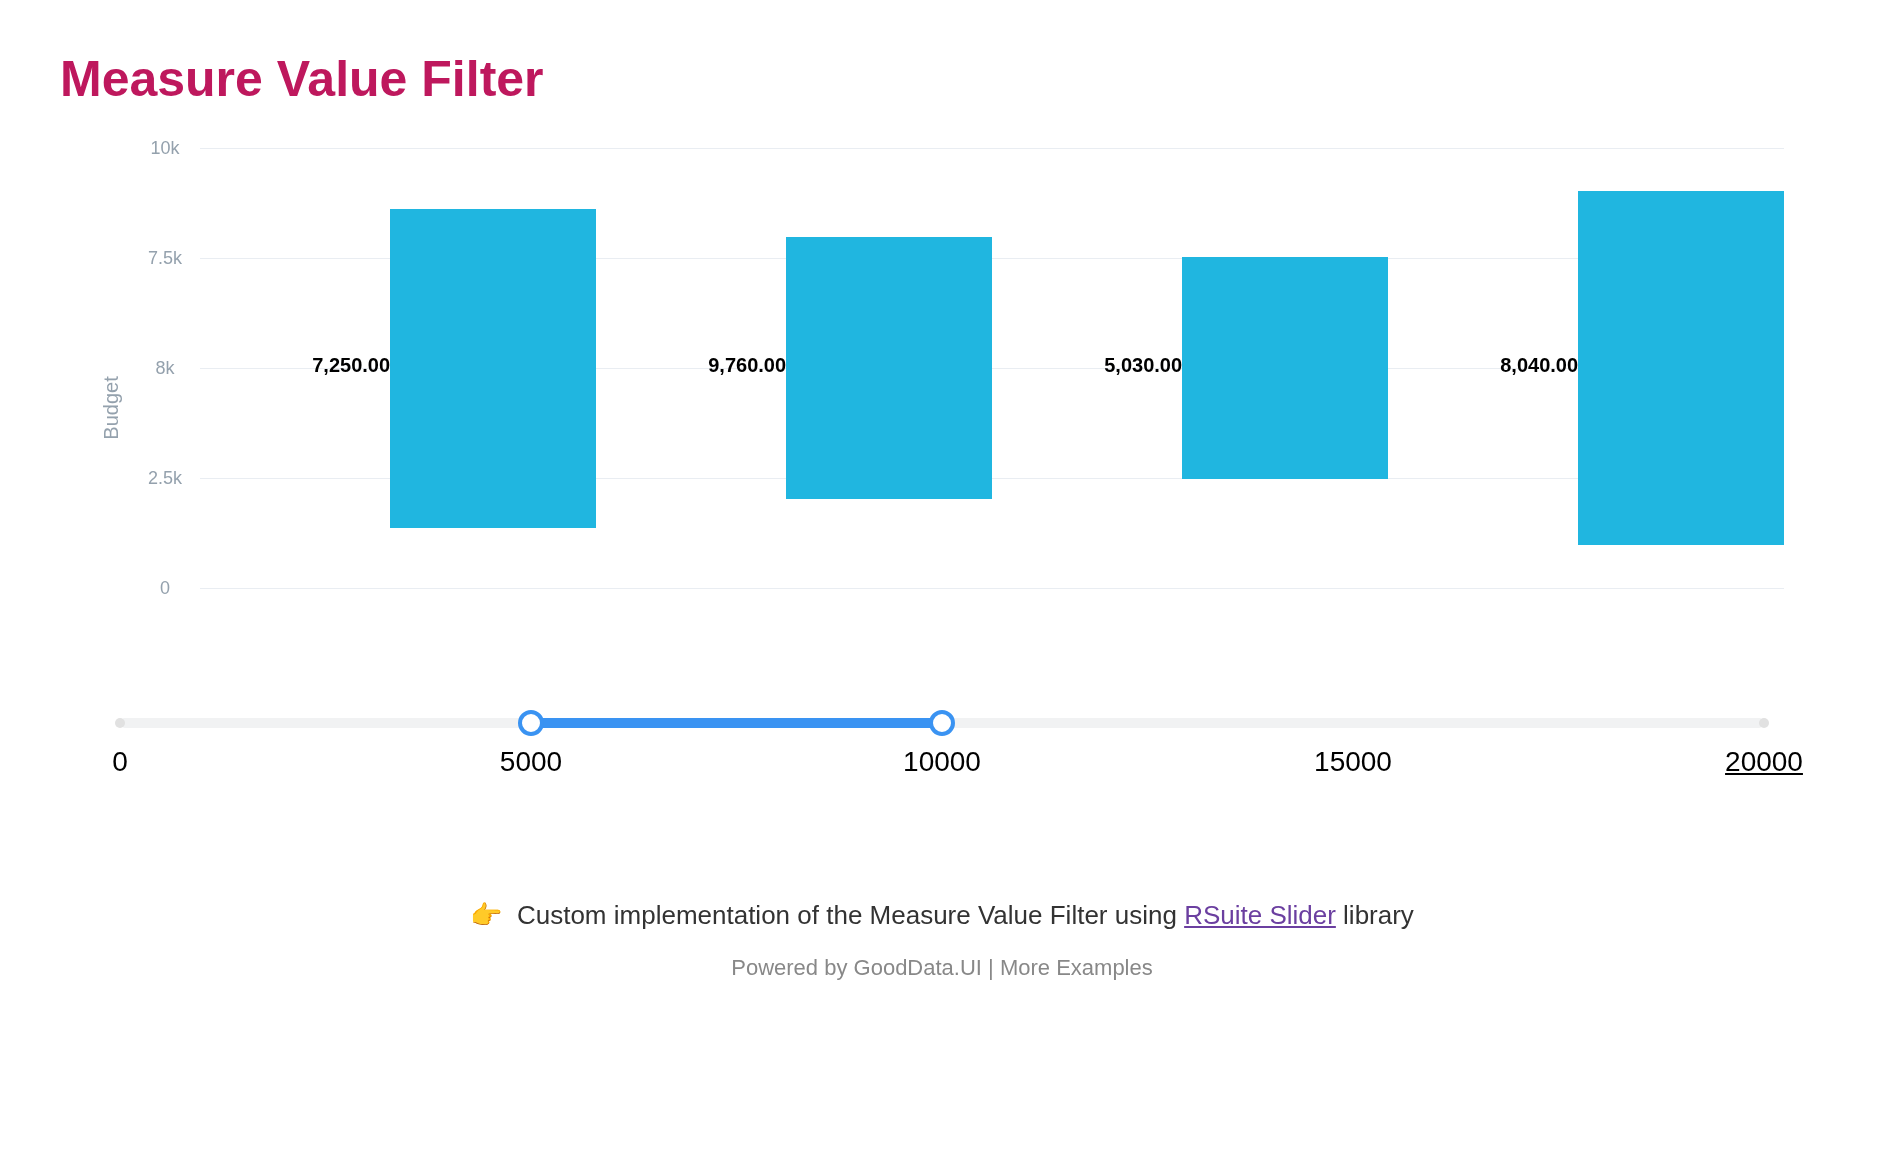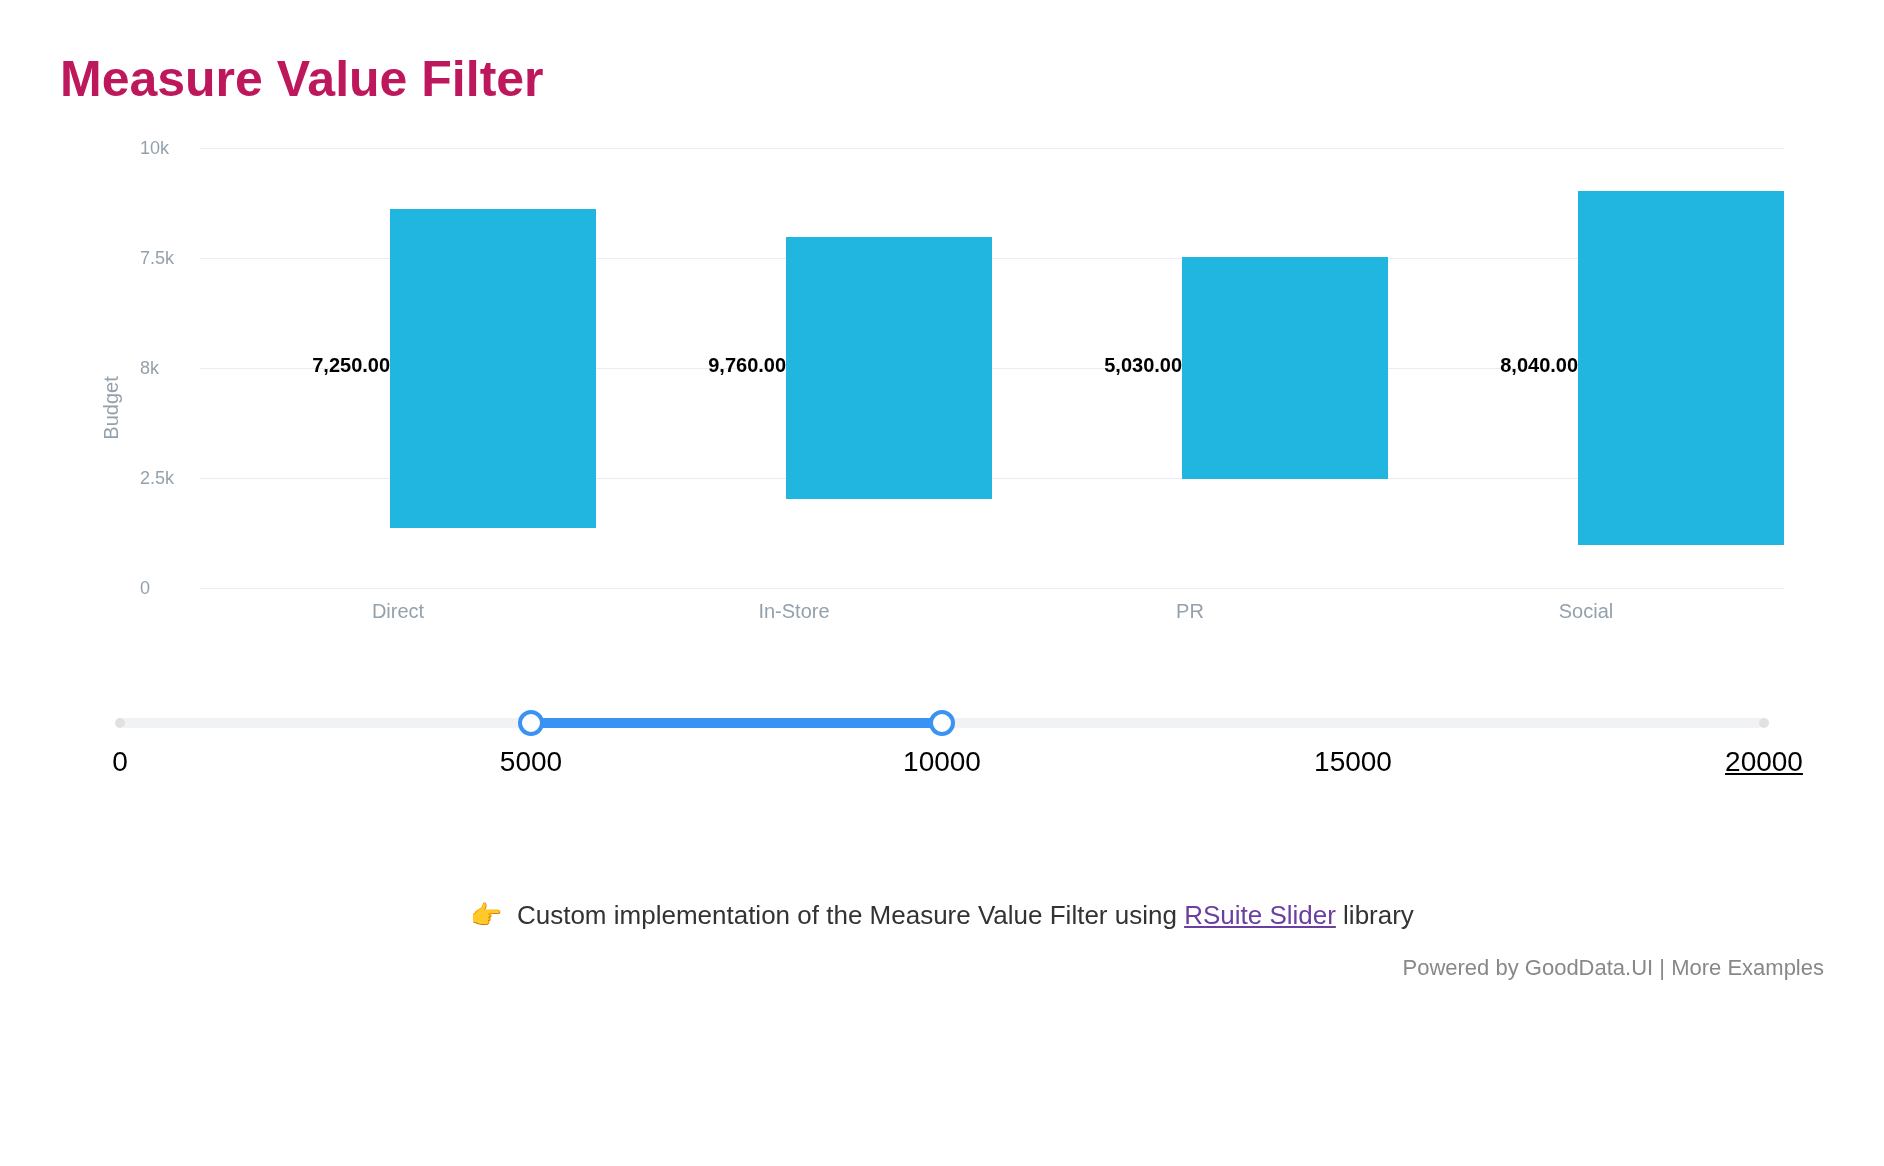--- a/index.html
+++ b/index.html
@@ -42,21 +42,21 @@
   }
   .grid-line {
     position: absolute;
     left: 0; right: 0;
     border-top: 1px solid #e9edf2;
   }
   .y-tick {
     position: absolute;
     left: -60px;
     width: 50px;
-    text-align: left;
+    text-align: center;
     color: #94a1ad;
     font-size: 18px;
     transform: translateY(-50%);
   }
   .bars {
     position: absolute;
     left: 0; right: 0; bottom: 0; top: 0;
     display: flex;
     flex-direction: row;
     justify-content: space-around;
@@ -155,21 +155,21 @@
     text-align: center;
     font-size: 26px;
     color: #333;
     margin-top: 120px;
   }
   .footer-note a {
     color: #6b3fa0;
     text-decoration: underline;
   }
   .powered {
-    text-align: right;
+    text-align: center;
     font-size: 22px;
     color: #888;
     margin-top: 24px;
   }
 </style>
 </head>
 <body>
 
 <h1 class="title">Measure Value Filter</h1>
 
@@ -196,26 +196,20 @@
           <div class="bar-rect" style="height: 59.5%; background: rgb(32, 182, 224);"></div>
         </div>
         <div class="bar-slot">
           <div class="bar-value-label">5,030.00</div>
           <div class="bar-rect" style="height: 50.3%; background: rgb(32, 182, 224);"></div>
         </div>
         <div class="bar-slot">
           <div class="bar-value-label">8,040.00</div>
           <div class="bar-rect" style="height: 80.4%; background: rgb(32, 182, 224);"></div>
         </div>
-      </div>
-      <div class="x-tick-row">
-        <div class="x-tick">Direct</div>
-        <div class="x-tick">In-Store</div>
-        <div class="x-tick">PR</div>
-        <div class="x-tick">Social</div>
       </div>
     </div>
 </div>
 
 <div class="slider-block">
   <div class="slider-track" id="slider-track">
       <div class="slider-dot" style="left: 0%;"></div>
       <div class="slider-dot" style="left: 100%;"></div>
       <div class="slider-fill" style="left: 25%; width: 25%;"></div>
       <div class="slider-handle" style="left: 25%;"></div>

